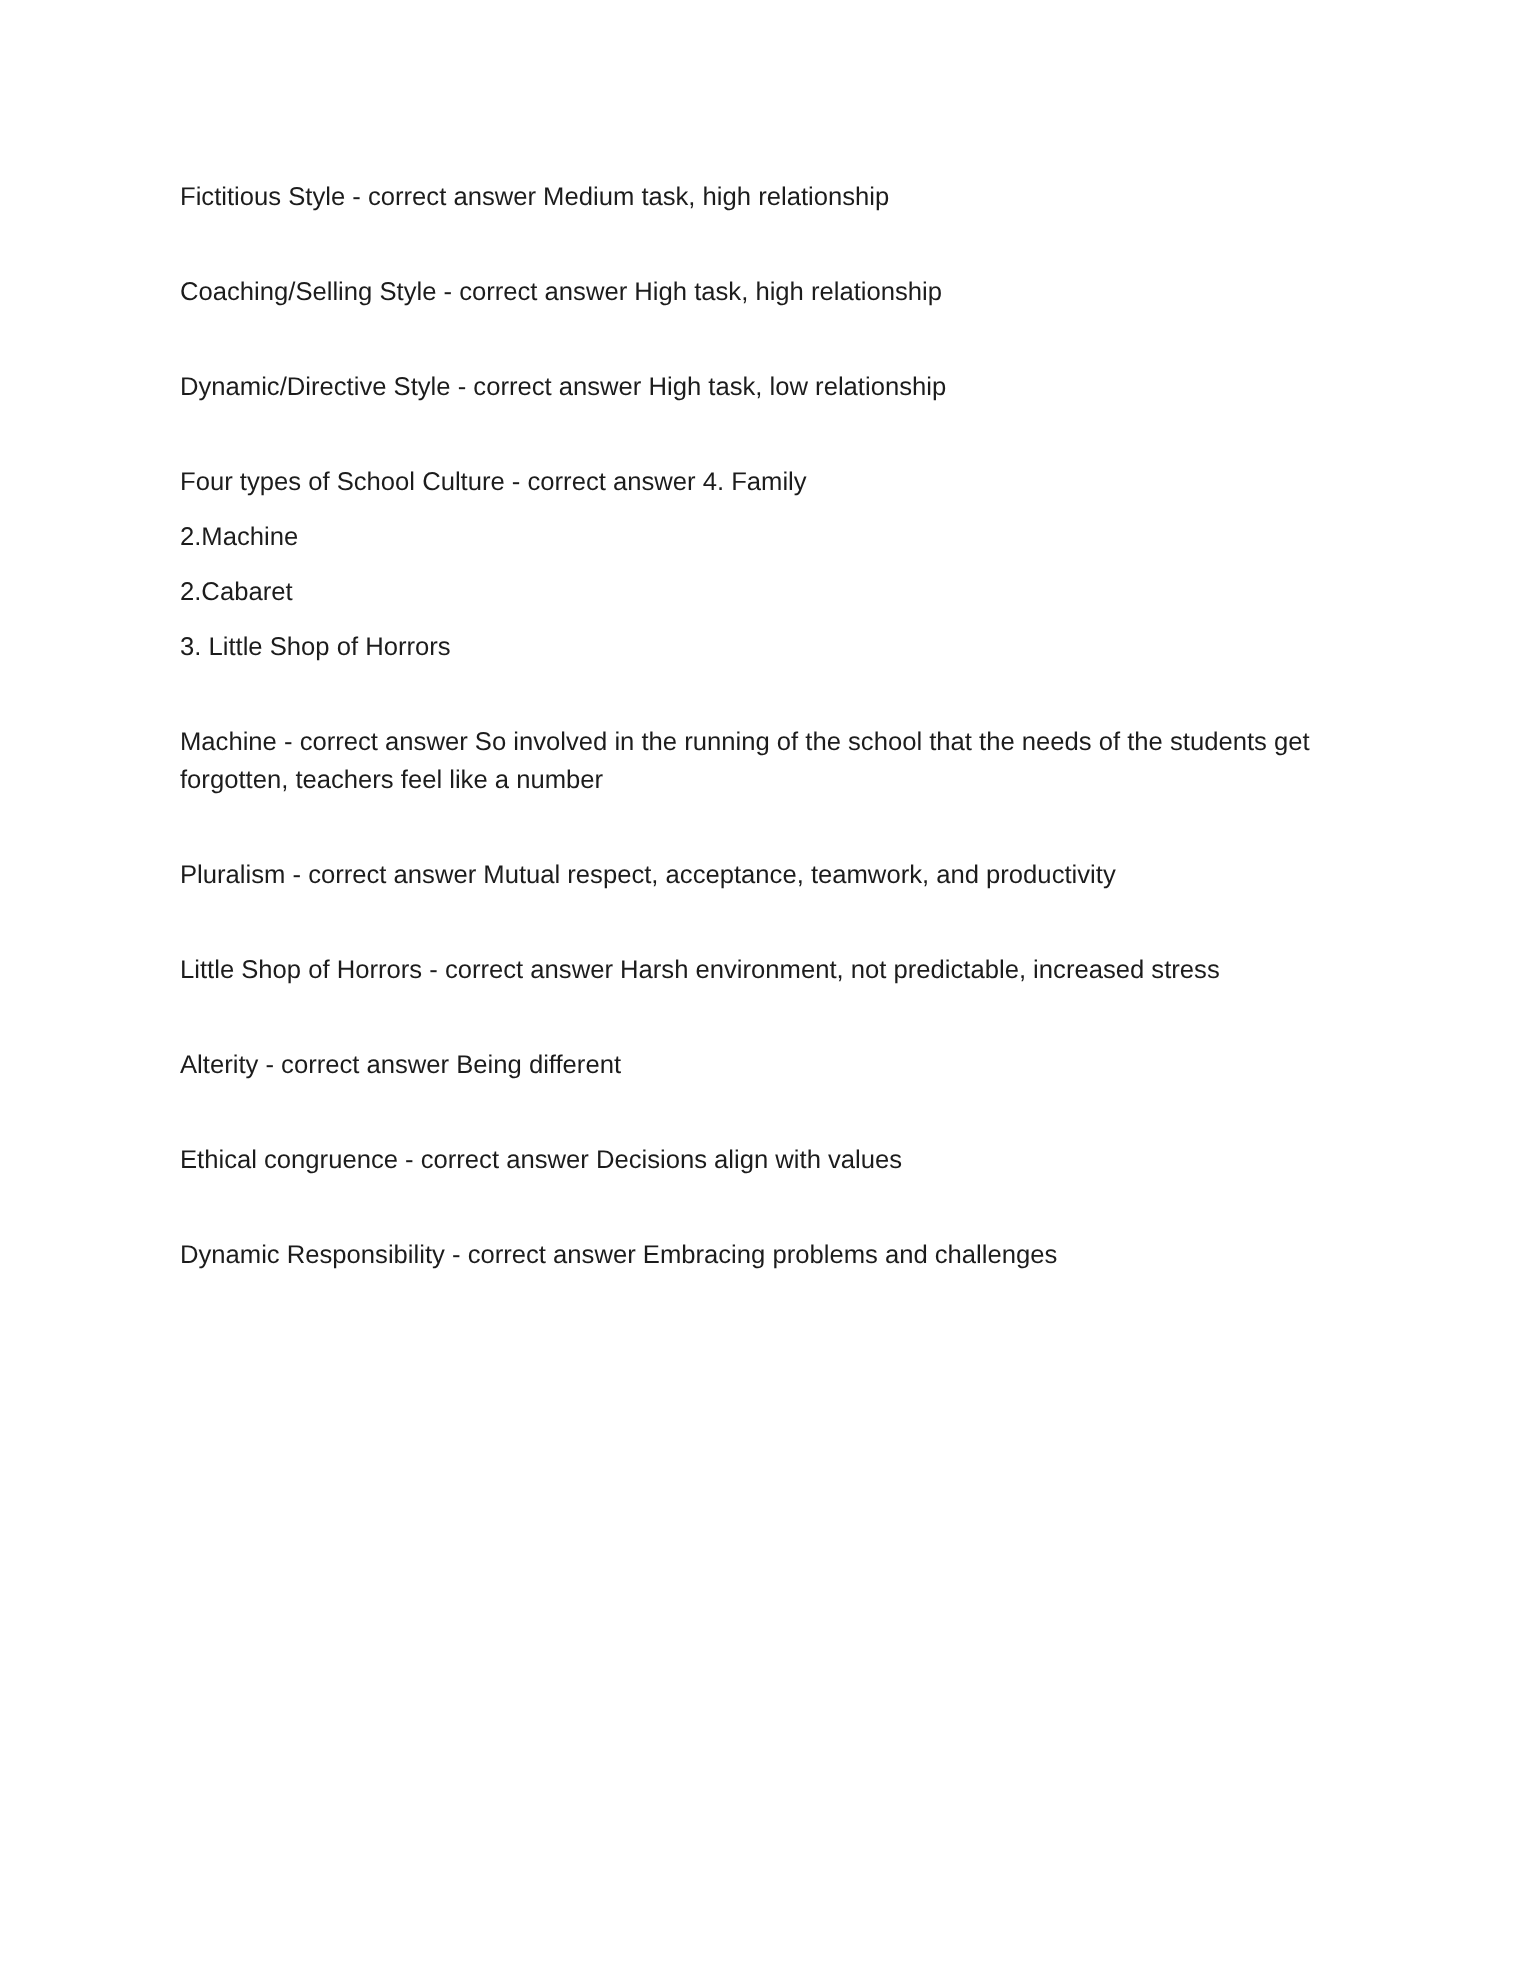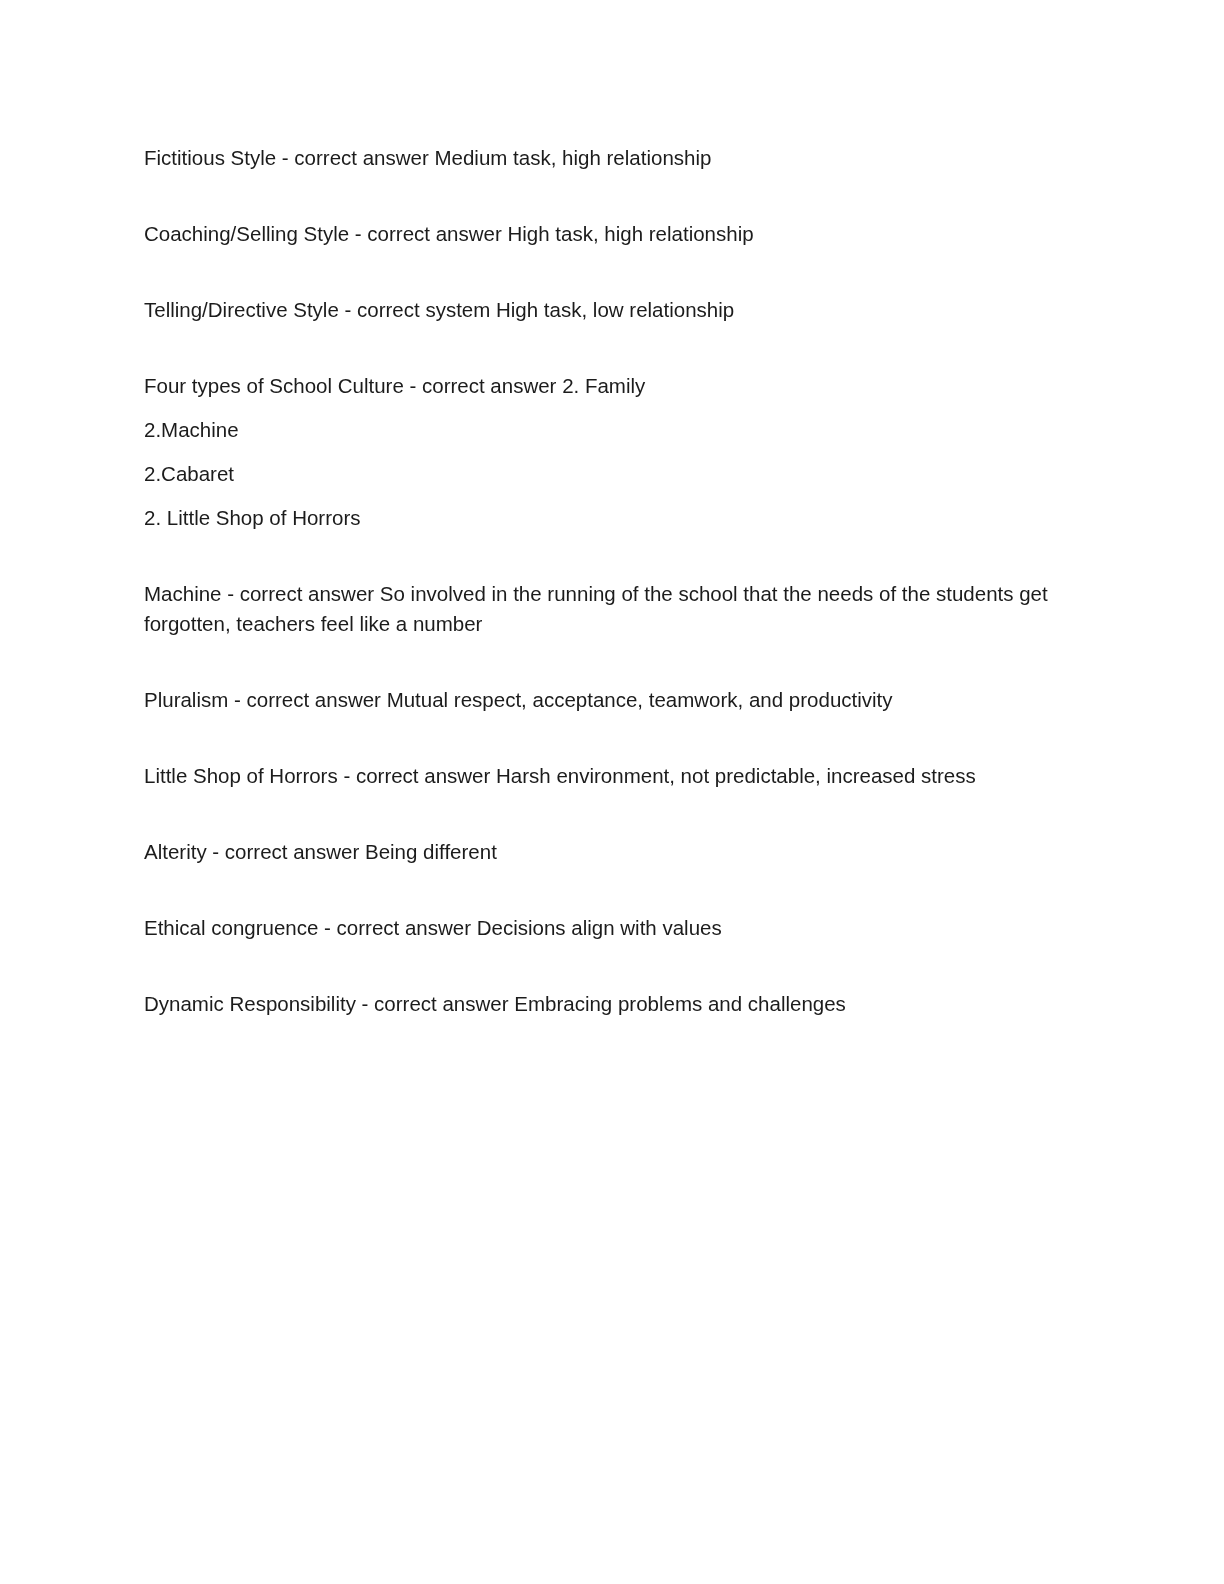--- a/index.html
+++ b/index.html
@@ -44,27 +44,27 @@
 
 <div class="page">
   <div class="content">
       <div class="qa-block">
         <p class="qa-paragraph">Fictitious Style - correct answer Medium task, high relationship</p>
       </div>
       <div class="qa-block">
         <p class="qa-paragraph">Coaching/Selling Style - correct answer High task, high relationship</p>
       </div>
       <div class="qa-block">
-        <p class="qa-paragraph">Telling/Directive Style - correct system High task, low relationship</p>
+        <p class="qa-paragraph">Dynamic/Directive Style - correct answer High task, low relationship</p>
       </div>
       <div class="qa-block">
-        <p class="qa-paragraph">Four types of School Culture - correct answer 2. Family</p>
+        <p class="qa-paragraph">Four types of School Culture - correct answer 4. Family</p>
         <p class="qa-paragraph">2.Machine</p>
         <p class="qa-paragraph">2.Cabaret</p>
-        <p class="qa-paragraph">2. Little Shop of Horrors</p>
+        <p class="qa-paragraph">3. Little Shop of Horrors</p>
       </div>
       <div class="qa-block">
         <p class="qa-paragraph">Machine - correct answer So involved in the running of the school that the needs of the students get forgotten, teachers feel like a number</p>
       </div>
       <div class="qa-block">
         <p class="qa-paragraph">Pluralism - correct answer Mutual respect, acceptance, teamwork, and productivity</p>
       </div>
       <div class="qa-block">
         <p class="qa-paragraph">Little Shop of Horrors - correct answer Harsh environment, not predictable, increased stress</p>
       </div>

